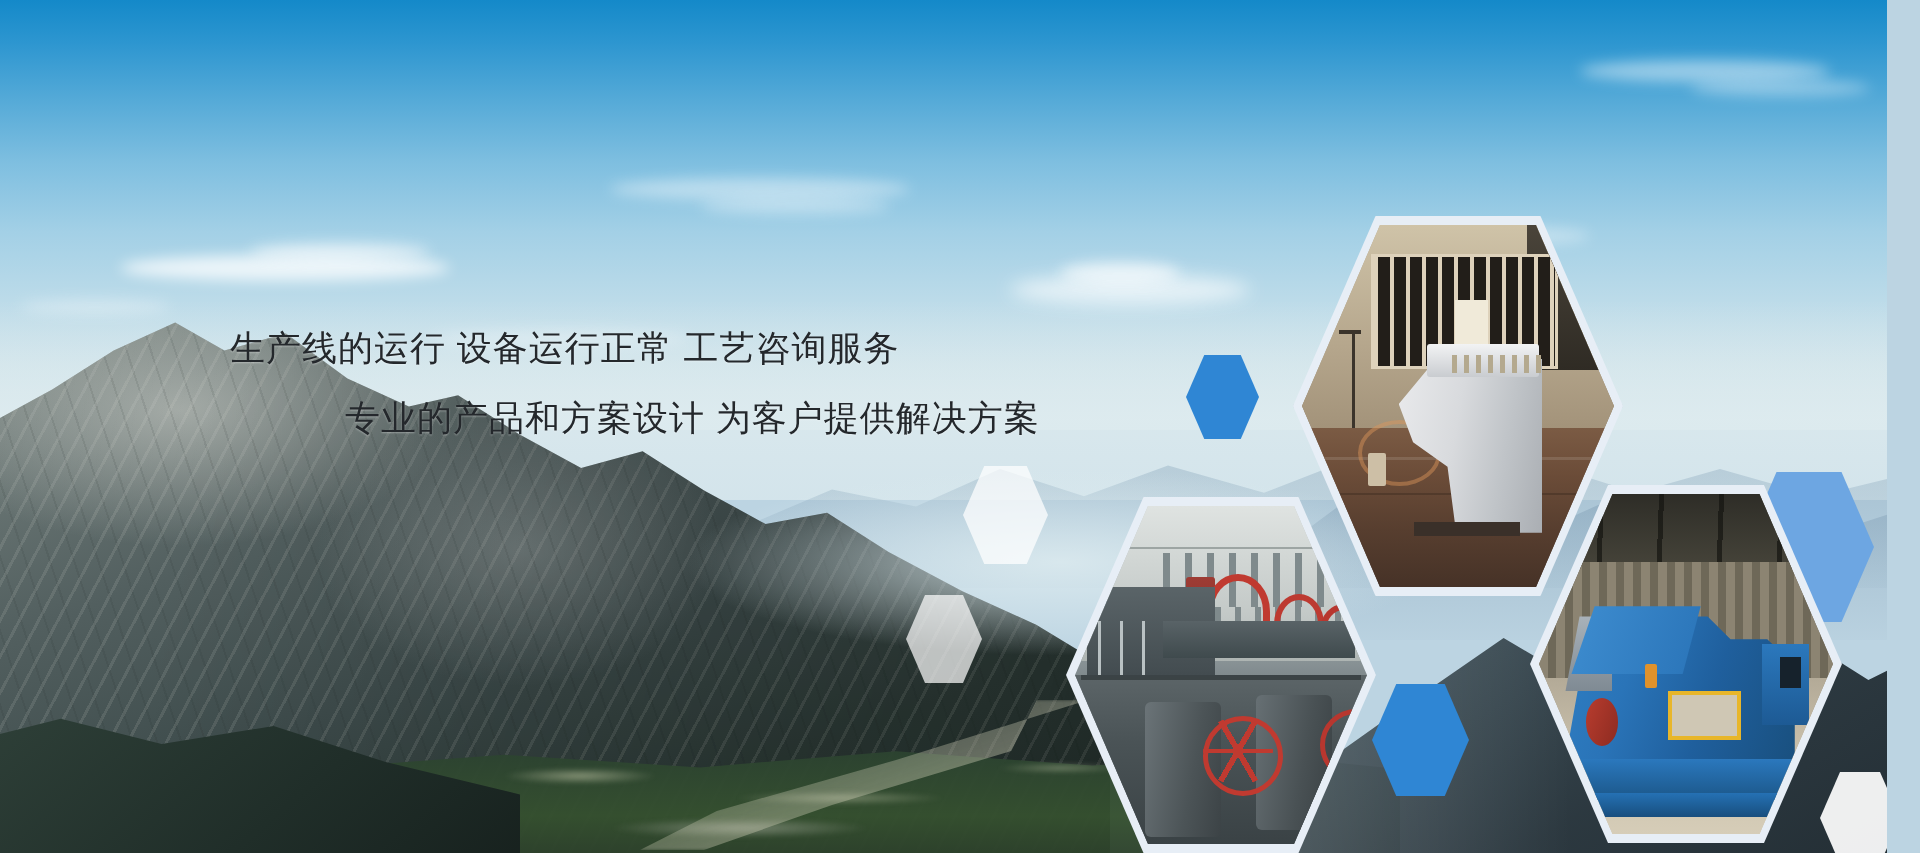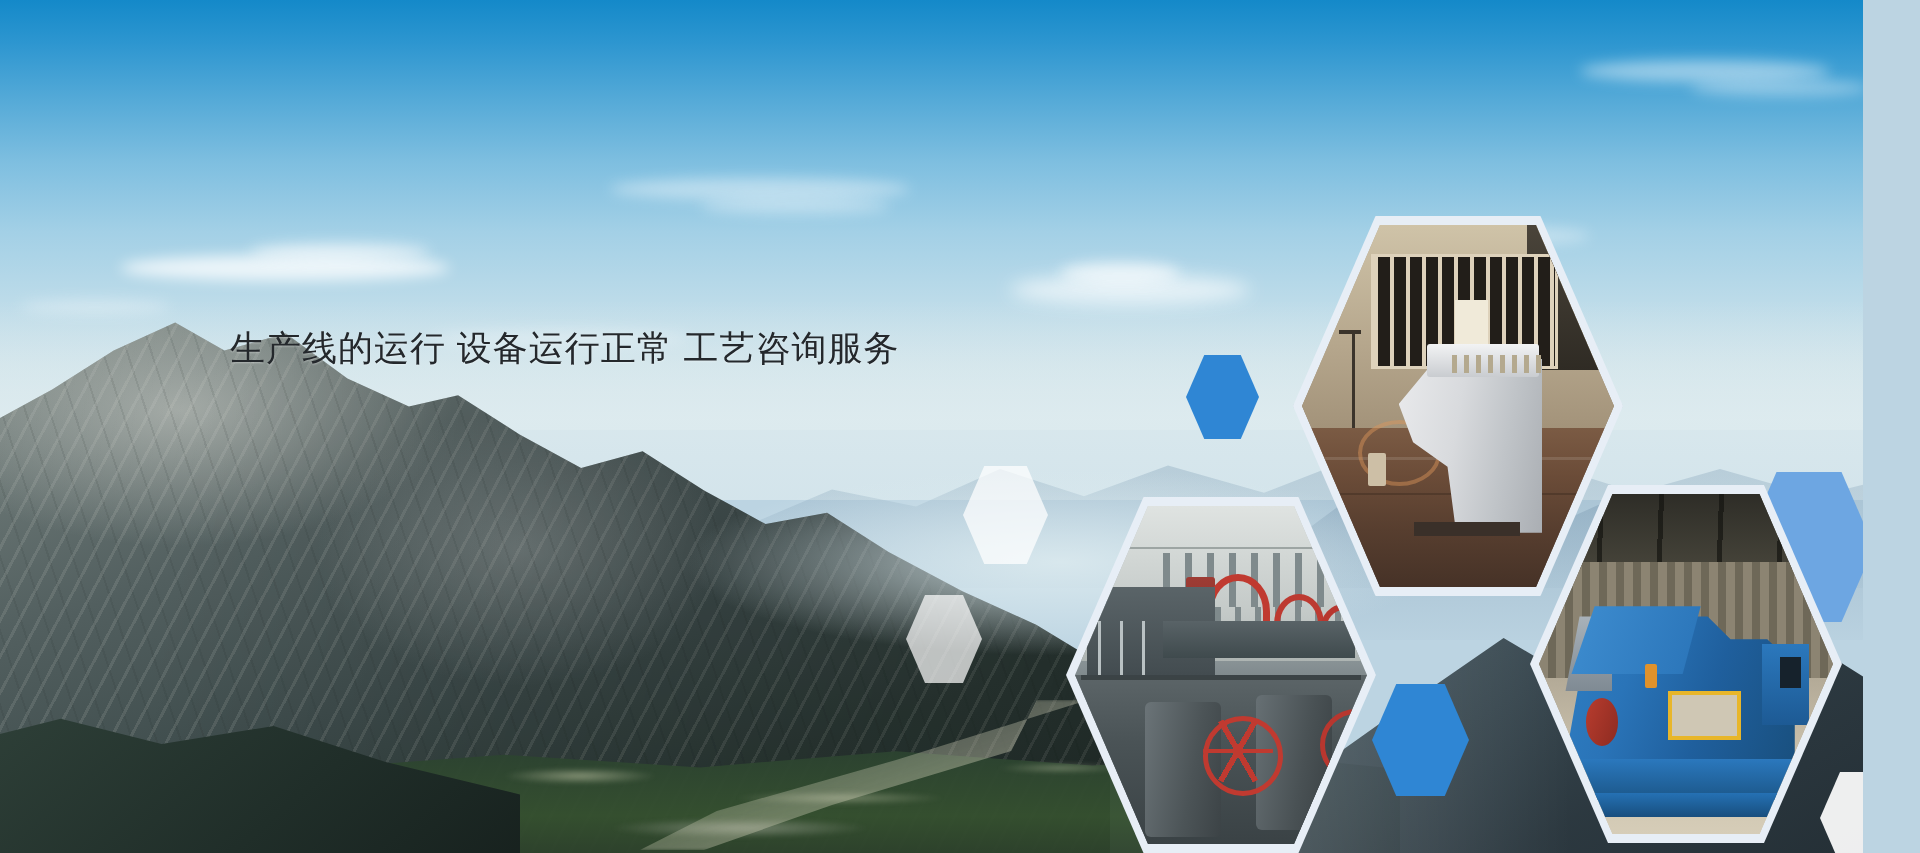--- a/index.html
+++ b/index.html
@@ -2,21 +2,21 @@
 <html><head>
 <meta charset="utf-8">
 <title>Banner</title>
 <style>
   html,body{margin:0;padding:0;}
   body{
     width:1920px;height:853px;overflow:hidden;
     font-family:"Liberation Sans","DejaVu Sans",sans-serif;
     background:#bcd4e2;
   }
-  .stage{position:relative;width:1863px;height:853px;overflow:hidden;}
+  .stage{position:relative;width:1863px;height:853px;overflow:hidden;padding-left:24px;}
 
   
   .sky{
     position:absolute;left:0;top:0;width:1920px;height:430px;
     background:linear-gradient(180deg,
       #1489c9 0%,
       #2d96d0 10%,
       #57abd8 24%,
       #7fbfe0 38%,
       #a3d0e6 54%,
@@ -280,20 +280,21 @@
   <div class="road"></div>
   <div class="mtn-lowleft"></div>
   <div class="mtn-right"></div>
   <div class="mtn-right-hl"></div>
   <div class="mid-haze"></div>
   <div class="cloud c7"></div>
   <div class="cloud c8"></div>
 
   <div class="headline">
     <div class="hl-line hl1">生产线的运行 设备运行正常 工艺咨询服务</div>
+    <div class="hl-line hl2">专业的产品和方案设计  为客户提供解决方案</div>
   </div>
 
   <div class="hex-flat" style="left:963px;top:466px;width:85px;height:98px;background:rgba(255,255,255,.72);"></div>
 
   <div class="hex-flat" style="left:906px;top:595px;width:76px;height:88px;background:rgba(255,255,255,.70);"></div>
 
   <div class="hex-flat" style="left:1186px;top:355px;width:73px;height:84px;background:#2f86d4;"></div>
 
   <div class="hex-flat" style="left:1744px;top:472px;width:130px;height:150px;background:#6da6e2;"></div>
 

